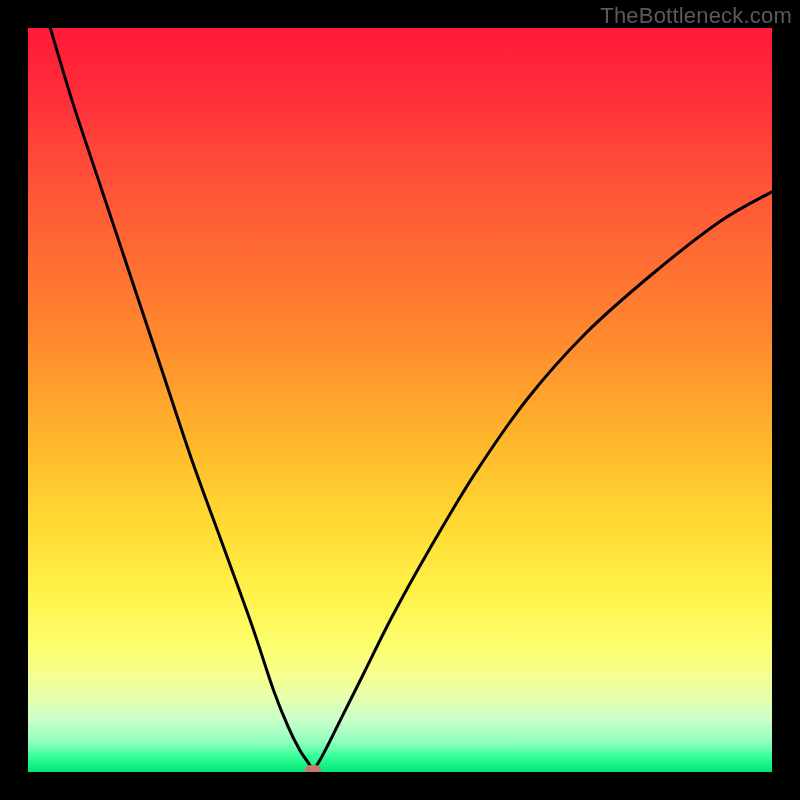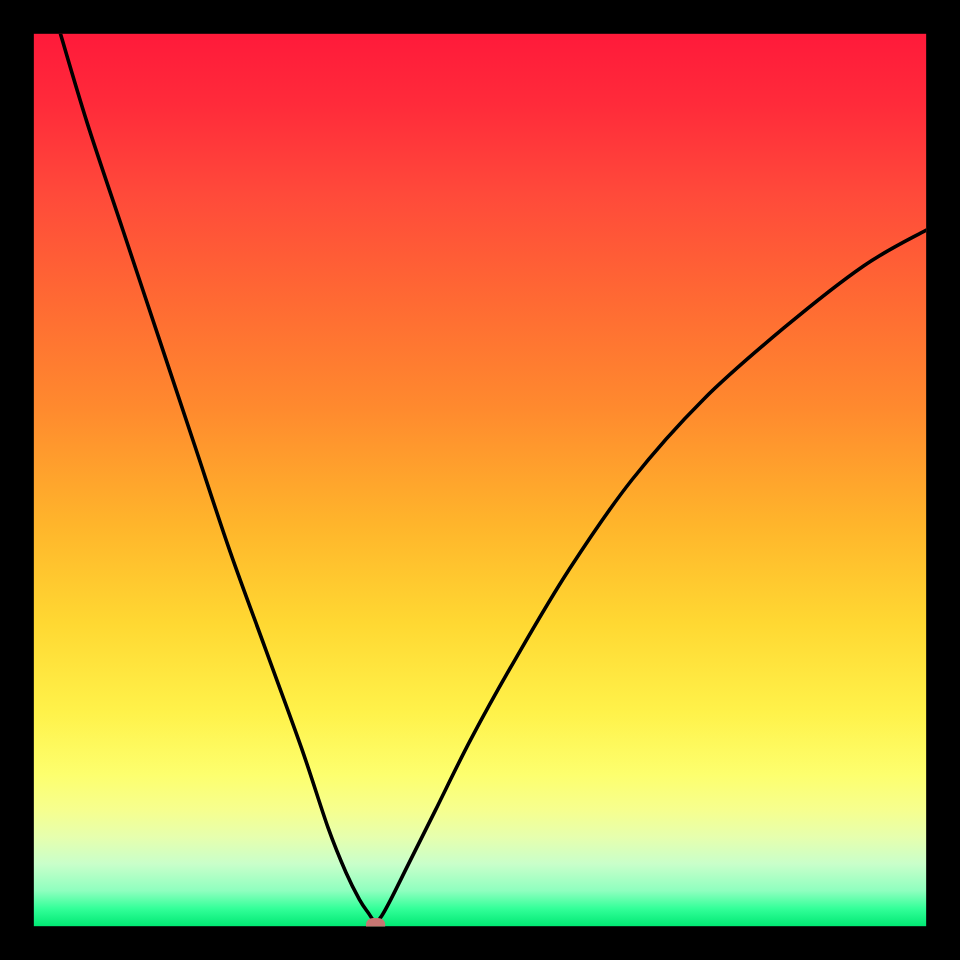--- a/index.html
+++ b/index.html
@@ -77,20 +77,21 @@
     border-radius: 6px / 5px;
     transform: translate(-50%, -50%);
     z-index: 5;
   }
 </style>
 </head>
 <body>
 
 <div class="outer">
 
+  <div class="watermark">TheBottleneck.com</div>
 
   <div class="plot-area">
     <div class="gradient-bg"></div>
 
     <svg class="curve" viewBox="0 0 744 744" preserveAspectRatio="none">
       <path id="curve-path" fill="none" stroke="#000000" stroke-width="3" stroke-linecap="round" d="M 22.32,0 C 26.04,12.399999999999997 35.96,47.11999999999999 44.64,74.39999999999998 C 53.32,101.67999999999996 64.48,133.91999999999996 74.4,163.67999999999995 C 84.32000000000001,193.43999999999994 94.24000000000001,223.2 104.16000000000001,252.95999999999998 C 114.08000000000001,282.71999999999997 123.99999999999999,312.47999999999996 133.92,342.23999999999995 C 143.83999999999997,371.99999999999994 153.76,403 163.68,431.52000000000004 C 173.60000000000002,460.0400000000001 183.52,486.08000000000004 193.44,513.36 C 203.35999999999999,540.64 214.51999999999998,570.4000000000001 223.2,595.2 C 231.88,620 239.32000000000002,644.8 245.52,662.16 C 251.72,679.52 256.06,689.44 260.4,699.36 C 264.73999999999995,709.28 268.46,716.0999999999999 271.56,721.68 C 274.66,727.26 276.76800000000003,729.74 279,732.84 C 281.23199999999997,735.94 283.0919999999999,739.908 284.95199999999994,740.28 C 286.81199999999995,740.6519999999999 288.052,738.172 290.16,735.072 C 292.26800000000003,731.972 293.88000000000005,728.872 297.6,721.68 C 301.32,714.4879999999999 306.28,704.3199999999999 312.47999999999996,691.92 C 318.67999999999995,679.52 326.12,664.64 334.8,647.28 C 343.48,629.92 353.4,608.84 364.56,587.76 C 375.72,566.68 388.12000000000006,544.3599999999999 401.76000000000005,520.8 C 415.40000000000003,497.23999999999995 430.28,471.2 446.4,446.4 C 462.52,421.59999999999997 479.88,395.56 498.48,372 C 517.08,348.44 536.9200000000001,326.12 558,305.04 C 579.0799999999999,283.96000000000004 602.6399999999999,264.12 624.9599999999999,245.51999999999998 C 647.28,226.92 672.08,207.08000000000007 691.9200000000001,193.44000000000005 C 711.7600000000001,179.80000000000004 735.32,168.63999999999996 744,163.67999999999995"></path>
     </svg>
 
     <div id="marker" class="marker" style="left: 284.952px; top: 742.512px; background: rgb(199, 118, 114);"></div>
   </div>

